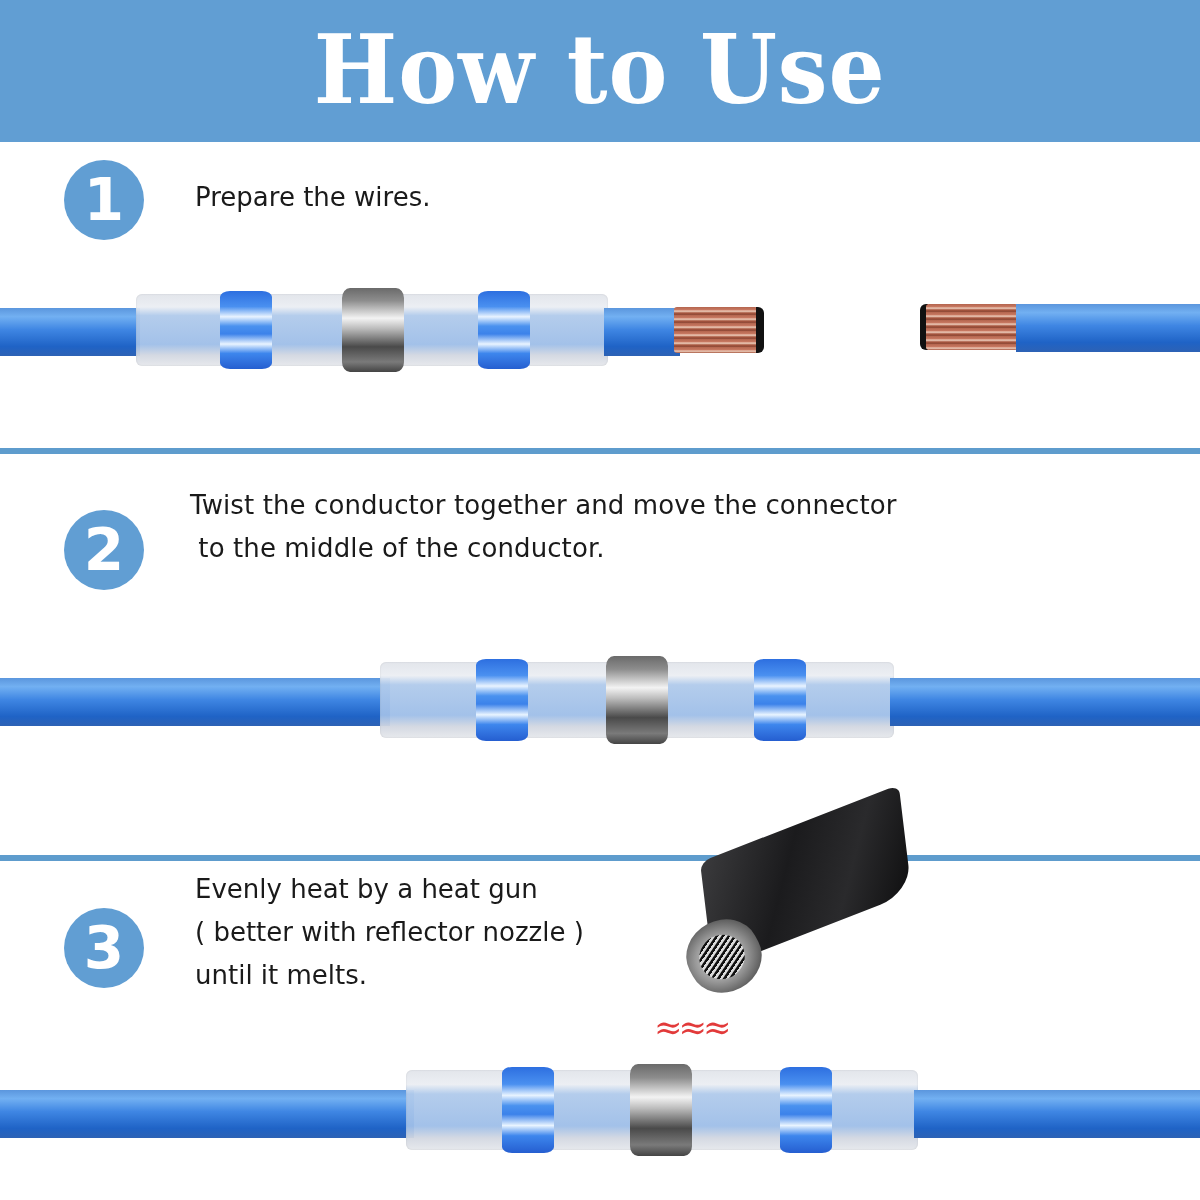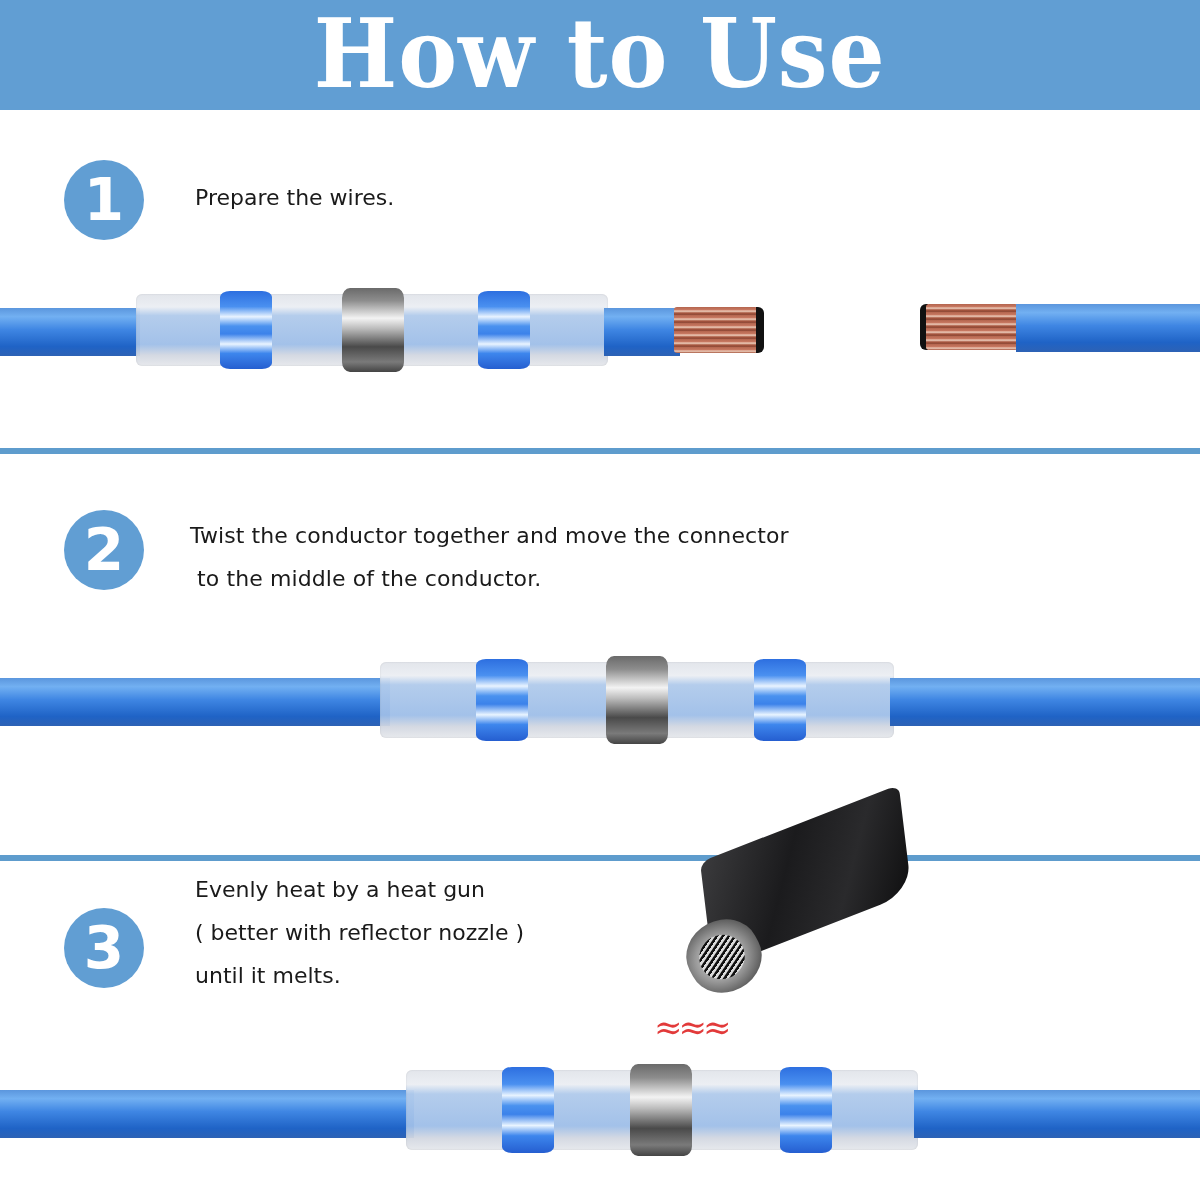--- a/index.html
+++ b/index.html
@@ -1,25 +1,25 @@
 <!DOCTYPE html>
 <html><head>
 <meta charset="utf-8">
 <style>
   html, body { margin: 0; padding: 0; background: #ffffff; }
   body { width: 1200px; height: 1200px; position: relative; overflow: hidden; font-family: "DejaVu Sans", "Liberation Sans", sans-serif; }
 
-  .header { position: absolute; left: 0; top: 0; width: 1200px; height: 110px; background: #619ed3; display: flex; align-items: center; justify-content: center; }
+  .header { position: absolute; left: 0; top: 0; width: 1200px; height: 142px; background: #619ed3; display: flex; align-items: center; justify-content: center; }
   .header-title { color: #ffffff; font-family: "DejaVu Serif", "Liberation Serif", serif; font-weight: bold; font-size: 96px; letter-spacing: 1px; transform: scaleX(0.92); line-height: 1; margin-top: -2px; }
 
   .divider { position: absolute; left: 0; width: 1200px; height: 6px; background: #5e9ccd; }
 
   .step-badge { position: absolute; width: 80px; height: 80px; border-radius: 50%; background: #619ed3; color: #fff; display: flex; align-items: center; justify-content: center; font-family: "DejaVu Sans", sans-serif; font-weight: bold; font-size: 58px; line-height: 1; }
 
-  .step-text { position: absolute; color: #1a1a1a; font-family: "DejaVu Sans", "Liberation Sans", sans-serif; font-size: 22px; line-height: 43px; white-space: pre; }
+  .step-text { position: absolute; color: #1a1a1a; font-family: "DejaVu Sans", "Liberation Sans", sans-serif; font-size: 26px; line-height: 43px; white-space: pre; }
 
   .wire { position: absolute; height: 48px; background: linear-gradient(to bottom, #5b96dd 0%, #72b0f2 18%, #3f86e3 45%, #1f63c6 80%, #2d62b5 100%); }
 
   .connector { position: absolute; }
   .sleeve { position: absolute; left: 0; top: 0; width: 100%; height: 100%; border-radius: 6px; background: linear-gradient(to bottom, rgba(225,228,234,0.95) 0%, rgba(235,238,243,0.95) 18%, rgba(176,202,235,0.95) 30%, rgba(158,190,232,0.95) 70%, rgba(210,215,225,0.95) 85%, rgba(230,232,236,0.95) 100%); box-shadow: inset 0 0 2px rgba(0,0,0,0.12); }
   .seal { position: absolute; top: -3px; width: 52px; height: calc(100% + 6px); border-radius: 10px / 6px; background: linear-gradient(to bottom, #2d6fe0 0%, #4a90f0 20%, #e8f3ff 33%, #4a92ef 45%, #3c82ea 55%, #e9f4ff 68%, #3d86ed 80%, #255ed0 100%); }
   .solder { position: absolute; top: -6px; width: 62px; height: calc(100% + 12px); border-radius: 8px / 10px; background: linear-gradient(to bottom, #6a6a6a 0%, #8d8d8d 15%, #f3f3f3 36%, #bdbdbd 48%, #4a4a4a 70%, #7a7a7a 88%, #444 100%); }
 
   .copper { position: absolute; height: 46px; background: repeating-linear-gradient(to bottom, #b4654e 0px, #c97a63 3px, #f4d9c8 4px, #a6543d 6px, #8d4a38 8px); border-radius: 3px; }
   .copper-end-r { position: absolute; width: 8px; height: 46px; background: #111; border-radius: 0 6px 6px 0; }
@@ -52,21 +52,21 @@
   <div class="copper" style="left:674px; top:307px; width:84px;"></div>
   <div class="copper-end-r" style="left:756px; top:307px;"></div>
   <div class="copper-end-l" style="left:920px; top:304px;"></div>
   <div class="copper" style="left:926px; top:304px; width:92px;"></div>
   <div class="wire" style="left:1016px; top:304px; width:184px;"></div>
 </div>
 
 <div class="divider" style="top:448px;"></div>
 
 <div class="step-badge" style="left:64px; top:510px;">2</div>
-<div class="step-text" style="left:190px; top:514px; letter-spacing:0.1px;">Twist the conductor together and move the connector
+<div class="step-text" style="left:190px; top:484px; letter-spacing:0.1px;">Twist the conductor together and move the connector
  to the middle of the conductor.</div>
 
 <div>
   <div class="wire" style="left:0; top:678px; width:390px;"></div>
   <div class="connector" style="left:380px; top:662px; width:514px; height:76px;">
     <div class="sleeve"></div>
     <div class="seal" style="left:96px;"></div>
     <div class="solder" style="left:226px;"></div>
     <div class="seal" style="left:374px;"></div>
   </div>

